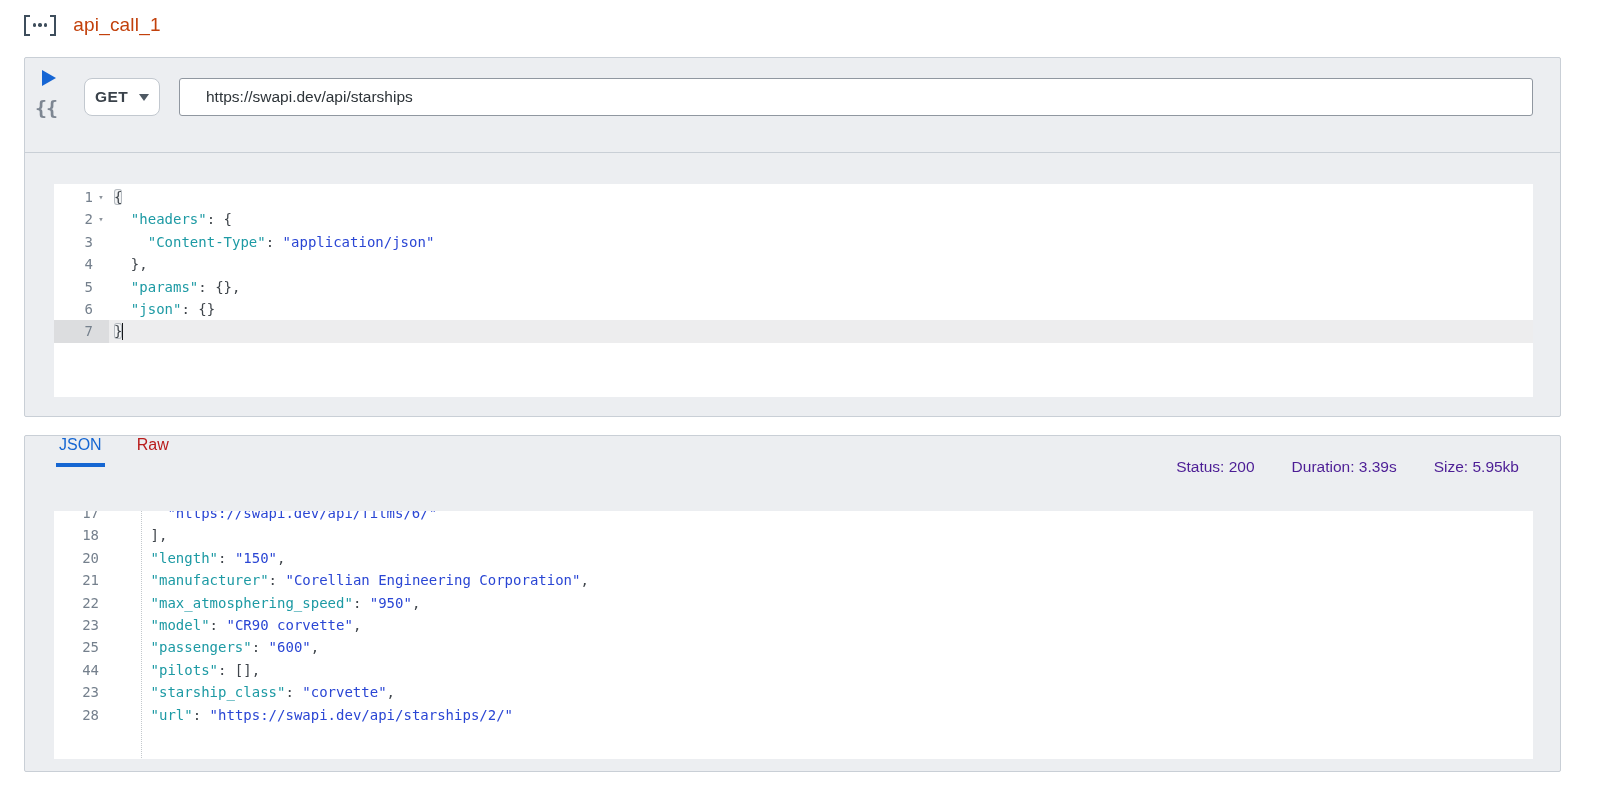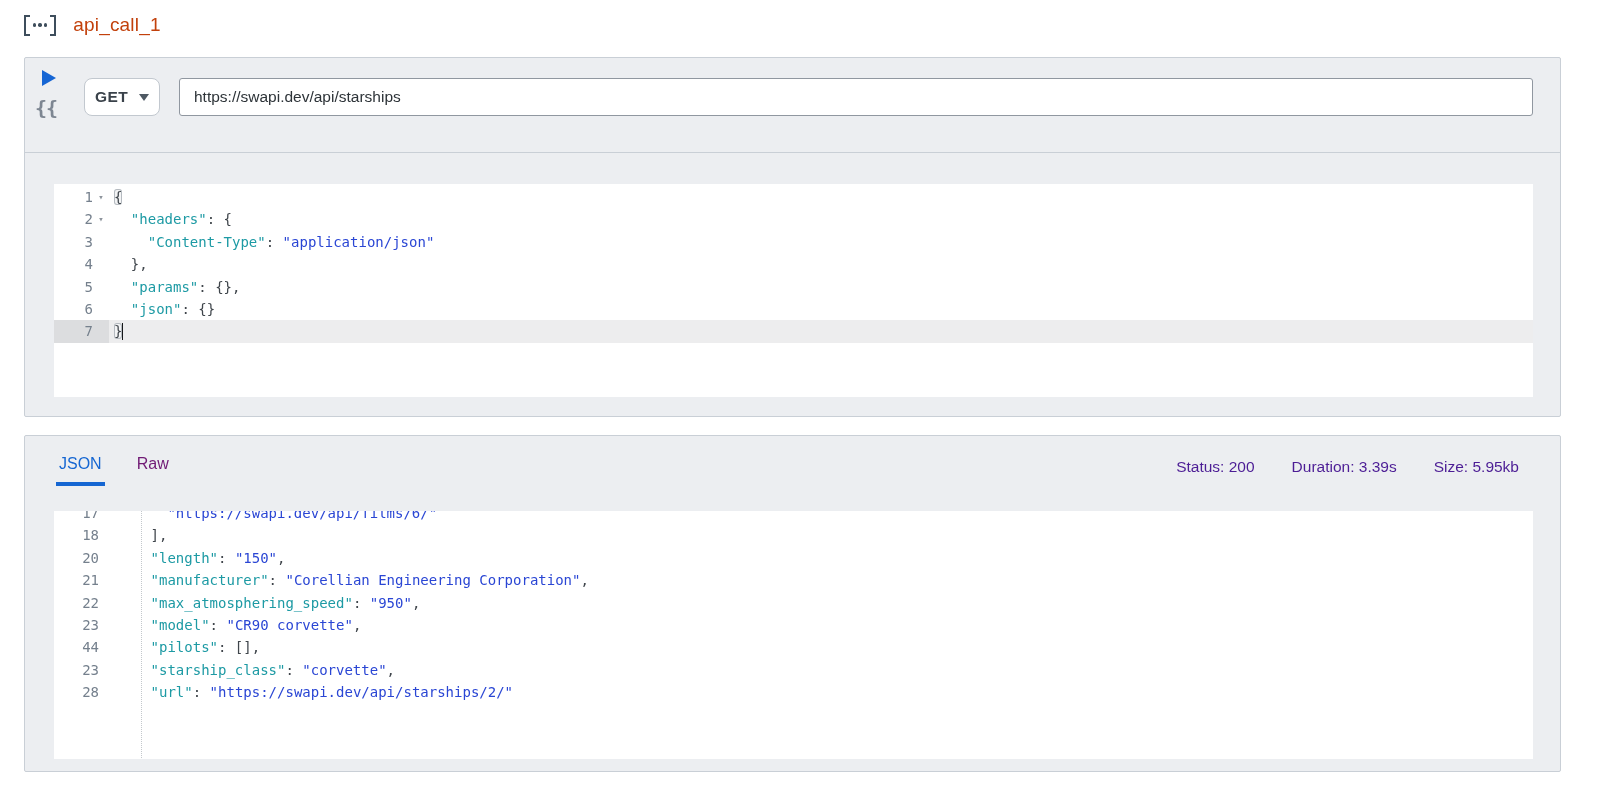--- a/index.html
+++ b/index.html
@@ -20,43 +20,43 @@
   #request-panel{top:57px;height:360px;}
   #response-panel{top:435px;height:337px;}
 
   
   .toolbar{position:relative;height:95px;border-bottom:1px solid #c9cfd6;box-sizing:border-box;}
   .play-btn{position:absolute;left:17px;top:12px;width:0;height:0;border-top:8px solid transparent;border-bottom:8px solid transparent;border-left:14px solid #1565d4;cursor:pointer;}
   .vars-btn{position:absolute;left:10px;top:38px;font-size:20px;font-weight:bold;color:#7d8692;letter-spacing:-1px;font-family:"DejaVu Sans Mono",monospace;cursor:pointer;}
   .method-select{position:absolute;left:59px;top:20px;width:76px;height:38px;background:#fff;border:1px solid #c2c8cf;border-radius:8px;display:flex;align-items:center;justify-content:center;gap:11px;cursor:pointer;box-sizing:border-box;}
   .method-label{font-size:15.5px;font-weight:bold;color:#3a424a;letter-spacing:.4px;}
   .chevron-down{width:0;height:0;border-left:5.5px solid transparent;border-right:5.5px solid transparent;border-top:7px solid #4e5963;}
-  .url-input{position:absolute;left:154px;top:20px;width:1354px;height:38px;box-sizing:border-box;background:#fff;border:1px solid #9097a0;border-radius:3px;padding:0 14px;font-size:15.5px;color:#2d3338;font-family:"Liberation Sans",sans-serif;outline:none;}
+  .url-input{position:absolute;left:154px;top:20px;width:1354px;height:38px;box-sizing:border-box;background:#fff;border:1px solid #9097a0;border-radius:3px;padding:0 26px;font-size:15.5px;color:#2d3338;font-family:"Liberation Sans",sans-serif;outline:none;}
 
   
   .editor{position:absolute;left:29px;top:126px;width:1479px;height:213px;background:#fff;padding-top:2px;box-sizing:border-box;}
   .code-row{display:flex;height:22.4px;line-height:22.4px;font-family:"DejaVu Sans Mono",monospace;font-size:14px;}
   .code-row .ln{color:#75808d;text-align:right;flex:none;}
   .code-row.req .ln{width:39px;}
   .code-row.req .fold{width:16px;flex:none;text-align:center;font-size:9px;color:#8d949c;cursor:pointer;}
   .code-row pre{margin:0 0 0 5px;font:inherit;white-space:pre;}
   .code-row.resp .ln{width:45px;text-align:right;}
   .code-row.resp pre{margin-left:1px;}
   .code-row.current{background:#ededee;}
   .code-row.current .ln,.code-row.current .fold{background:#dcdddf;}
   .tok-plain{color:#3f454b;}
   .tok-key{color:#1d9aa4;}
   .tok-str{color:#2a46d4;}
   .boxed{box-shadow:inset 0 0 0 1px #b5bac0;background:#f3f4f5;border-radius:3px;}
   .cursor{display:inline-block;width:0;border-left:1.7px solid #16181a;height:17px;vertical-align:-4px;}
 
   
   .tabsbar{display:flex;justify-content:space-between;height:75px;box-sizing:border-box;padding:0 41px 0 31px;}
-  .tabs{display:flex;gap:29px;padding-top:19px;}
-  .tab{font-size:16px;color:#701a75;padding:0 3px 9px;border-bottom:4px solid transparent;height:fit-content;cursor:pointer;}
+  .tabs{display:flex;gap:29px;}
+  .tab{font-size:16px;color:#b91c1c;padding:0 3px 9px;border-bottom:4px solid transparent;height:fit-content;cursor:pointer;}
   .tab.active{color:#1566d2;border-bottom-color:#1566d2;}
   .meta{display:flex;gap:37px;padding-top:22px;font-size:15.5px;color:#4c1d95;}
 
   .viewport{position:absolute;left:29px;top:75px;width:1479px;height:248px;background:#fff;overflow:hidden;}
   .guide{position:absolute;left:87px;top:0;bottom:0;border-left:1px dotted #c3c8cc;}
   .vp-inner{margin-top:-9px;position:relative;}
 </style>
 </head>
 <body>
 
@@ -157,20 +157,24 @@
         </div>
         <div class="code-row resp">
           <span class="ln">22</span>
           <pre><span class="tok-plain">      </span><span class="tok-key">"max_atmosphering_speed"</span><span class="tok-plain">: </span><span class="tok-str">"950"</span><span class="tok-plain">,</span></pre>
         </div>
         <div class="code-row resp">
           <span class="ln">23</span>
           <pre><span class="tok-plain">      </span><span class="tok-key">"model"</span><span class="tok-plain">: </span><span class="tok-str">"CR90 corvette"</span><span class="tok-plain">,</span></pre>
         </div>
         <div class="code-row resp">
+          <span class="ln">25</span>
+          <pre><span class="tok-plain">      </span><span class="tok-key">"passengers"</span><span class="tok-plain">: </span><span class="tok-str">"600"</span><span class="tok-plain">,</span></pre>
+        </div>
+        <div class="code-row resp">
           <span class="ln">44</span>
           <pre><span class="tok-plain">      </span><span class="tok-key">"pilots"</span><span class="tok-plain">: [],</span></pre>
         </div>
         <div class="code-row resp">
           <span class="ln">23</span>
           <pre><span class="tok-plain">      </span><span class="tok-key">"starship_class"</span><span class="tok-plain">: </span><span class="tok-str">"corvette"</span><span class="tok-plain">,</span></pre>
         </div>
         <div class="code-row resp">
           <span class="ln">28</span>
           <pre><span class="tok-plain">      </span><span class="tok-key">"url"</span><span class="tok-plain">: </span><span class="tok-str">"https://swapi.dev/api/starships/2/"</span></pre>

